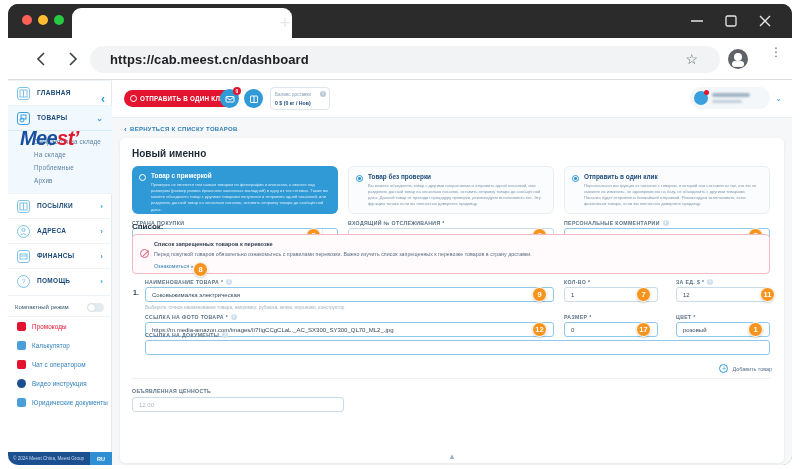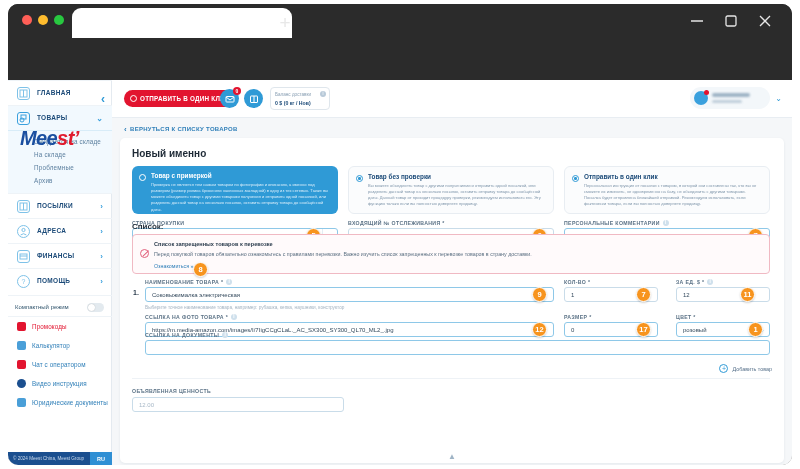--- a/index.html
+++ b/index.html
@@ -452,20 +452,38 @@
         </svg>
     </div>
     <div class="winbtn" id="win-close">
       <svg width="18" height="18" viewBox="0 0 18 18">
           <line x1="4" y1="4" x2="14" y2="14" stroke="#e6e6e6" stroke-width="1.3"></line>
           <line x1="14" y1="4" x2="4" y2="14" stroke="#e6e6e6" stroke-width="1.3"></line>
         </svg>
     </div>
   </div>
 
+  <div id="addressbar">
+    <div class="navbtn" id="nav-back">
+      <svg width="20" height="20" viewBox="0 0 20 20">
+          <polyline points="12,4 6,10 12,16" fill="none" stroke="#3c4043" stroke-width="1.6"></polyline>
+        </svg>
+    </div>
+    <div class="navbtn" id="nav-fwd">
+      <svg width="20" height="20" viewBox="0 0 20 20">
+          <polyline points="8,4 14,10 8,16" fill="none" stroke="#3c4043" stroke-width="1.6"></polyline>
+        </svg>
+    </div>
+    <div id="url-pill">
+      <span id="url-text">https://cab.meest.cn/dashboard</span>
+      <span id="star-icon">☆</span>
+    </div>
+    <div id="profile-avatar"></div>
+    <div id="kebab-menu">⋮</div>
+  </div>
 
   <div id="viewport">
 
     <div id="sidebar">
       <div id="logo-block">
         <div id="logo-meest"><span id="logo-mee">Mee</span><span id="logo-st">st</span><span style="color:#e01b2e;">’</span></div>
         <div id="logo-china">China</div>
         <div id="sidebar-collapse">‹</div>
       </div>
 
@@ -667,21 +685,21 @@
         <span class="fld-label" style="left:444px; top:141px;">КОЛ-ВО *</span>
         <div class="fld-input" style="left:444px; top:149px; width:94px;">
           <span>1</span>
         </div>
         <span class="badge" style="left:516px; top:149px;">7</span>
 
         <span class="fld-label" style="left:556px; top:141px;"><span>ЗА ЕД. $ *</span><span class="info-q">i</span></span>
         <div class="fld-input" style="left:556px; top:149px; width:94px;">
           <span>12</span>
         </div>
-        <span class="badge" style="left:620px; top:149px;">11</span>
+        <span class="badge" style="left:640px; top:149px;">11</span>
 
         <span class="fld-label" style="left:25px; top:176px;"><span>ССЫЛКА НА ФОТО ТОВАРА *</span><span class="info-q">i</span></span>
         <div class="fld-input focusborder" style="left:25px; top:184px; width:409px;">
           <span>https://m.media-amazon.com/images/I/7IigCCgCLaL._AC_SX300_SY300_QL70_ML2_.jpg</span>
         </div>
         <span class="badge" style="left:412px; top:184px;">12</span>
 
         <span class="fld-label" style="left:444px; top:176px;">РАЗМЕР *</span>
         <div class="fld-input focusborder" style="left:444px; top:184px; width:94px;">
           <span>0</span>

